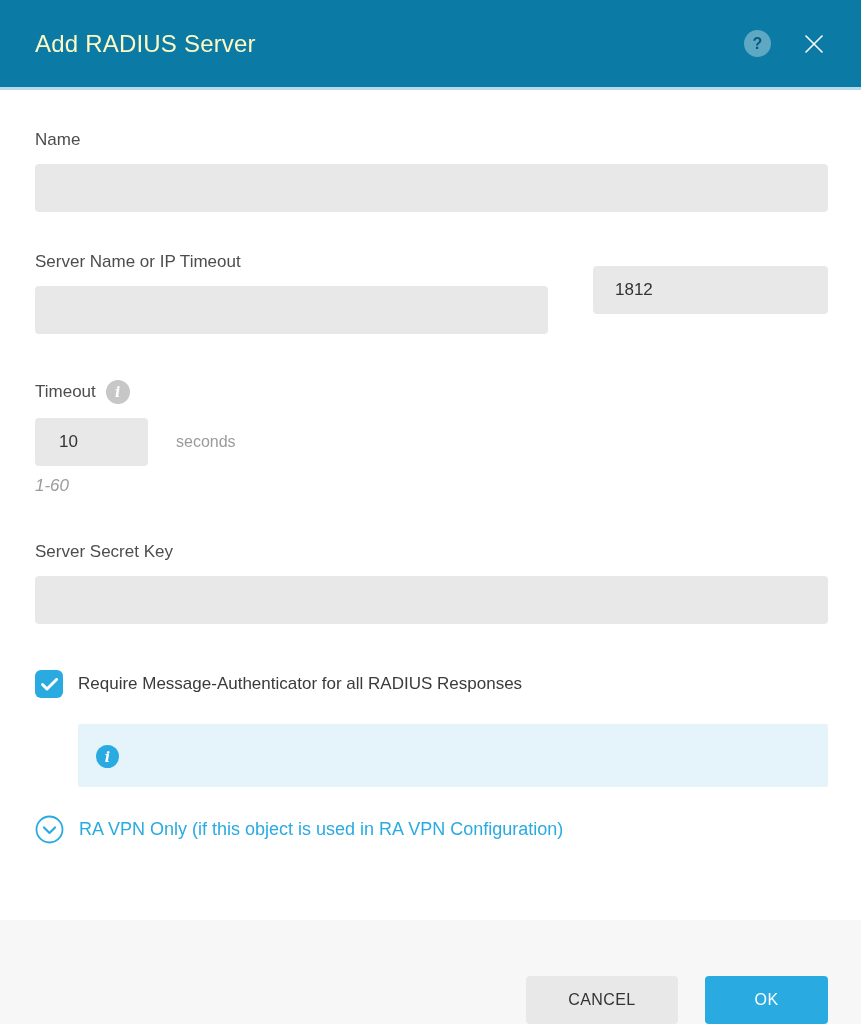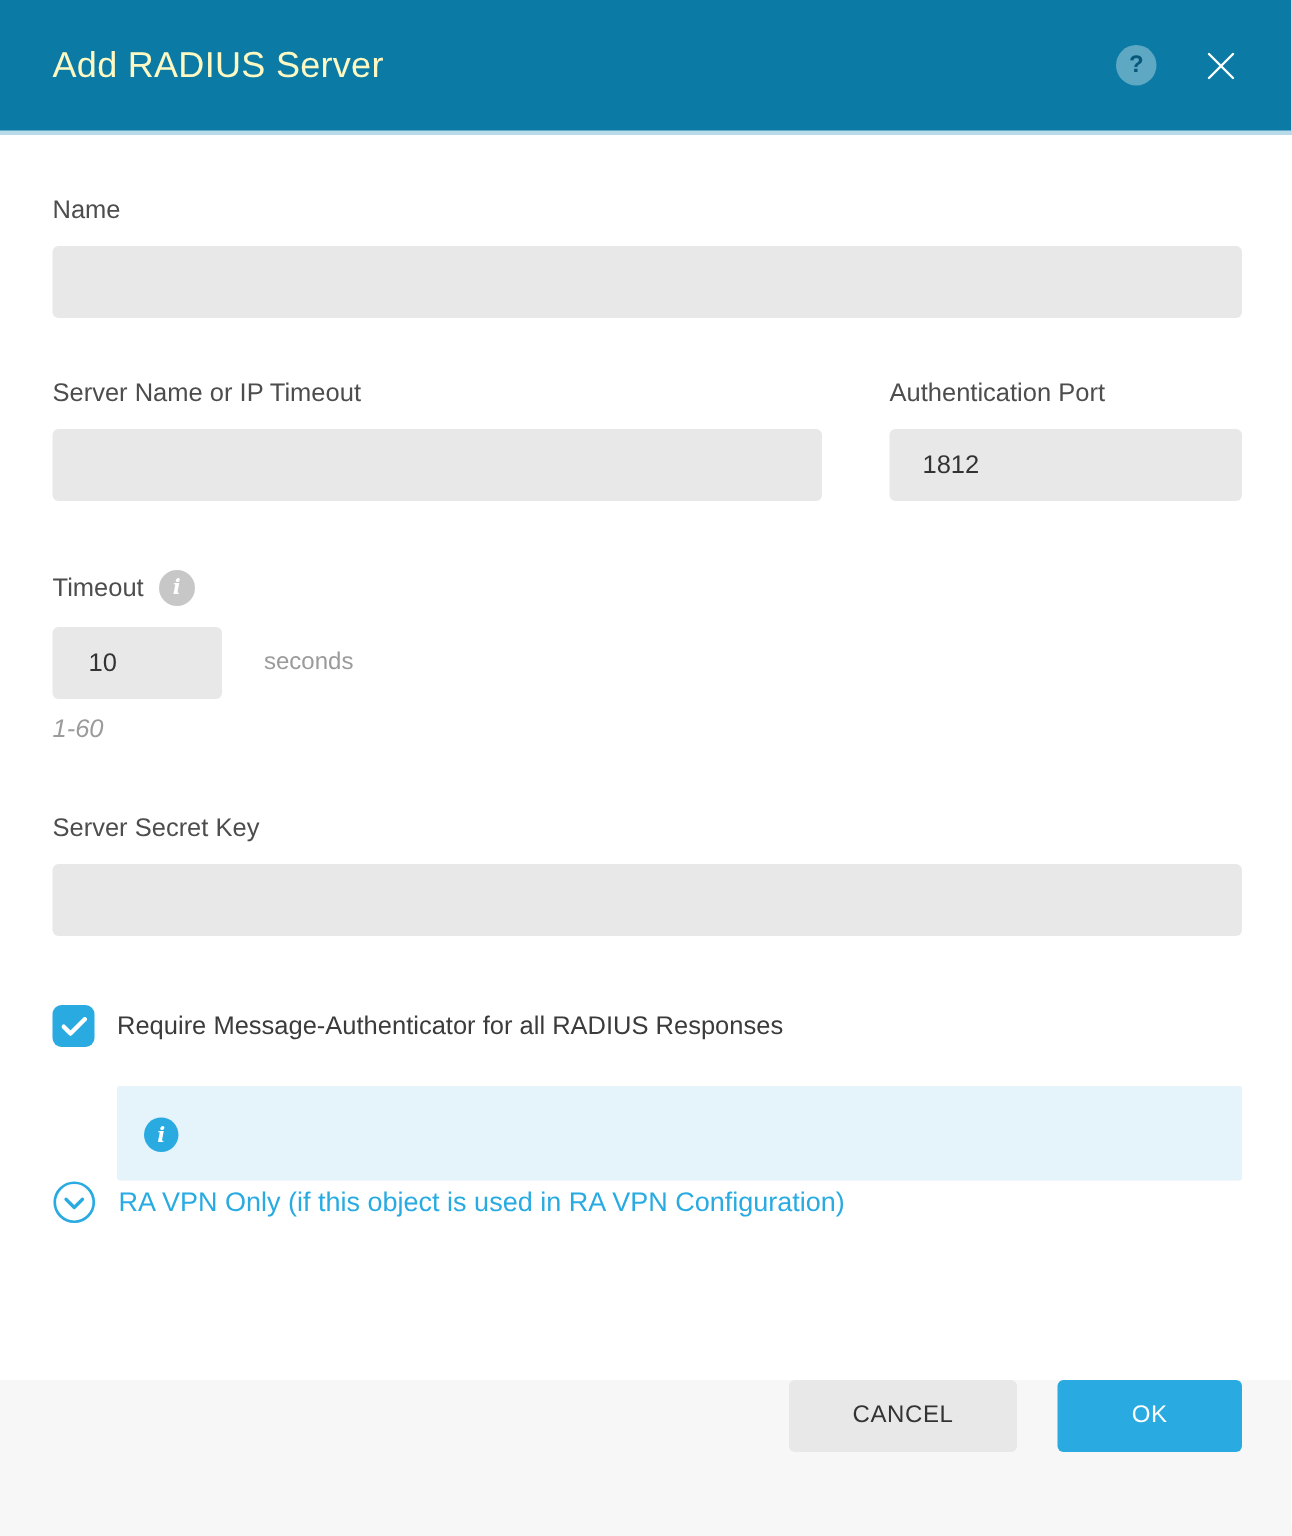--- a/index.html
+++ b/index.html
@@ -121,32 +121,33 @@
     font-family: "DejaVu Serif", serif;
     font-style: italic;
     font-weight: 700;
     font-size: 14px;
     display: flex; align-items: center; justify-content: center;
   }
   .info-text { font-size: 16.5px; color: #4d4d4d; line-height: 26px; }
 
   .ra-vpn-row {
     display: flex; align-items: center; gap: 15px;
+    margin-top: 28px;
     cursor: pointer;
   }
   .chevron-circle { width: 29px; height: 29px; flex-shrink: 0; display: flex; }
   .ra-vpn-label { font-size: 18px; color: #29abe2; }
 
   
   .dialog-footer {
     height: 104px;
     flex-shrink: 0;
     background: #f7f7f7;
     display: flex;
-    align-items: flex-start;
+    align-items: flex-end;
     justify-content: flex-end;
     gap: 27px;
     padding-right: 33px;
   }
   .btn {
     height: 48px;
     border: none;
     border-radius: 4px;
     font-family: "Liberation Sans", sans-serif;
     font-size: 16px;
@@ -177,21 +178,20 @@
     <div class="field-label">Name</div>
     <input class="text-input" type="text" value="" style="">
   </div>
 
   <div class="field-row">
     <div class="col-server">
       <div class="field-label">Server Name or IP Timeout</div>
       <input class="text-input" type="text" value="" style="">
     </div>
     <div class="col-port">
-      <div class="field-label">Authentication Port</div>
       <input class="text-input" type="text" value="1812" style="">
     </div>
   </div>
 
   <div class="section-timeout">
     <div class="timeout-label-row">
       <div class="field-label">Timeout</div>
       <div class="info-badge-gray">
         <span>i</span>
       </div>

